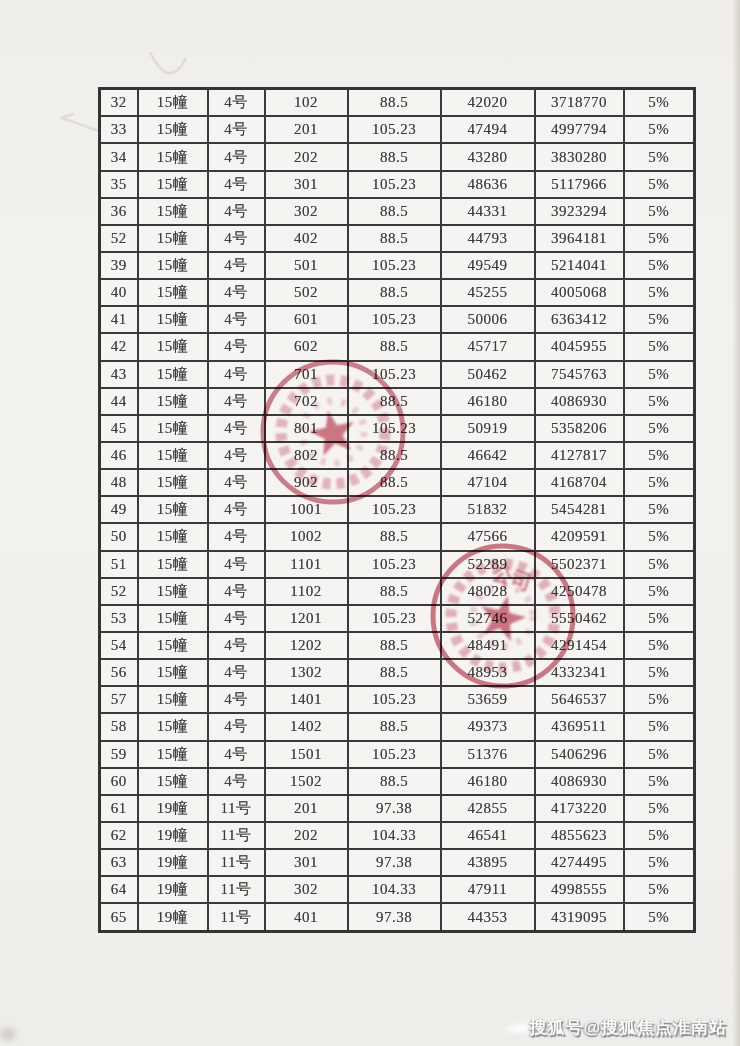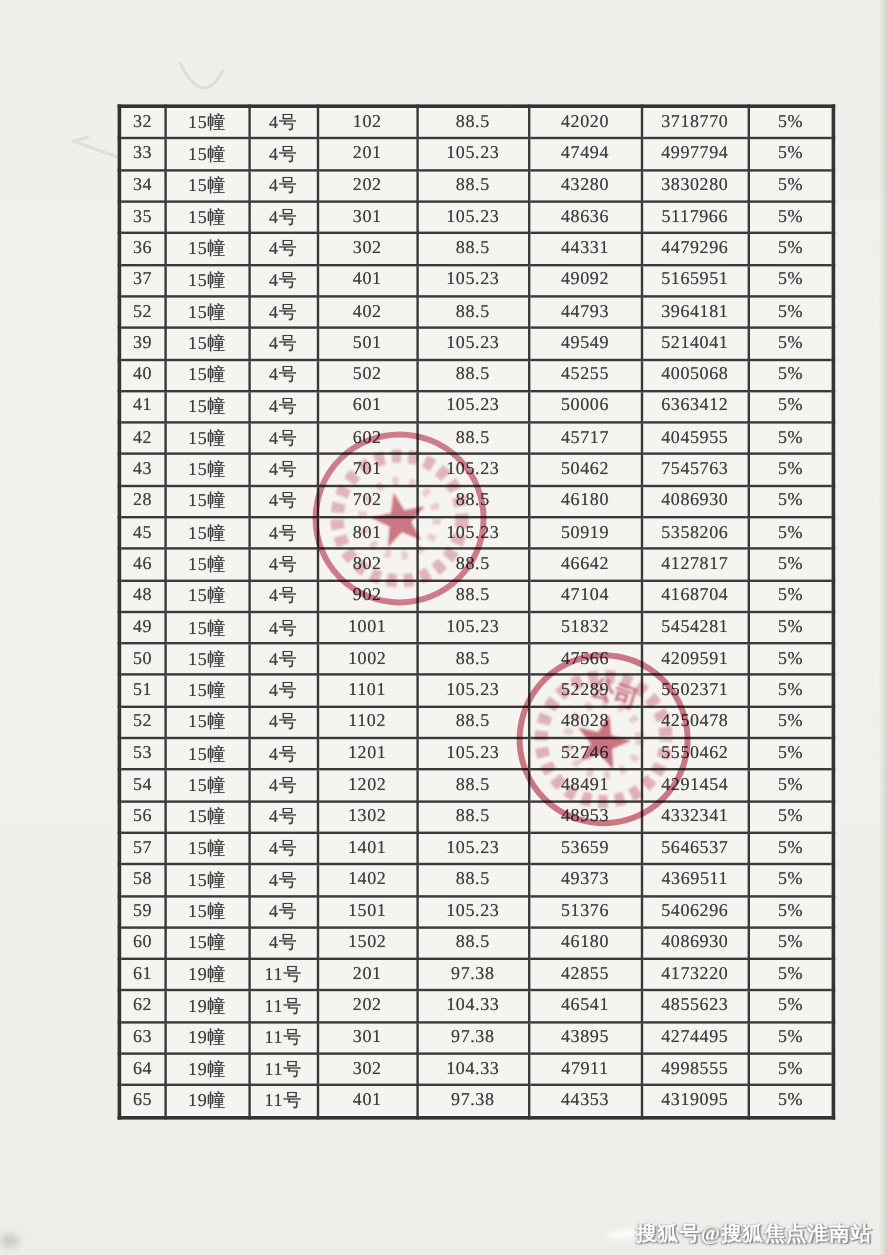--- a/index.html
+++ b/index.html
@@ -40,21 +40,21 @@
   
   .seal{
     position:absolute;width:160px;height:160px;
     mix-blend-mode:multiply;pointer-events:none;
   }
   .seal-upper{left:253px;top:352px;}
   .seal-lower{left:423px;top:536px;}
   
   .watermark{
     position:absolute;right:13px;bottom:7px;
-    font-family:Liberation Serif, serif;
+    font-family:Liberation Sans, sans-serif;
     font-weight:bold;font-size:17px;letter-spacing:1px;
     color:#fdfdfd;
     text-shadow:1.5px 1.5px 1px #8b8b8b, -1px 1px 2px #a0a0a0, 0 0 1px #9a9a9a;
     white-space:nowrap;
   }
   .watermark-swoosh{
     position:absolute;right:195px;bottom:14px;width:40px;height:8px;
     background:rgba(255,255,255,.85);filter:blur(2px);
     border-radius:50%;transform:rotate(-6deg);
   }
@@ -124,31 +124,21 @@
           <td>5117966</td>
           <td>5%</td>
         </tr>
         <tr>
           <td>36</td>
           <td>15幢</td>
           <td>4号</td>
           <td>302</td>
           <td>88.5</td>
           <td>44331</td>
-          <td>4479296</td>
-          <td>5%</td>
-        </tr>
-        <tr>
-          <td>37</td>
-          <td>15幢</td>
-          <td>4号</td>
-          <td>401</td>
-          <td>105.23</td>
-          <td>49092</td>
-          <td>5165951</td>
+          <td>3923294</td>
           <td>5%</td>
         </tr>
         <tr>
           <td>52</td>
           <td>15幢</td>
           <td>4号</td>
           <td>402</td>
           <td>88.5</td>
           <td>44793</td>
           <td>3964181</td>
@@ -198,21 +188,21 @@
           <td>43</td>
           <td>15幢</td>
           <td>4号</td>
           <td>701</td>
           <td>105.23</td>
           <td>50462</td>
           <td>7545763</td>
           <td>5%</td>
         </tr>
         <tr>
-          <td>28</td>
+          <td>44</td>
           <td>15幢</td>
           <td>4号</td>
           <td>702</td>
           <td>88.5</td>
           <td>46180</td>
           <td>4086930</td>
           <td>5%</td>
         </tr>
         <tr>
           <td>45</td>

